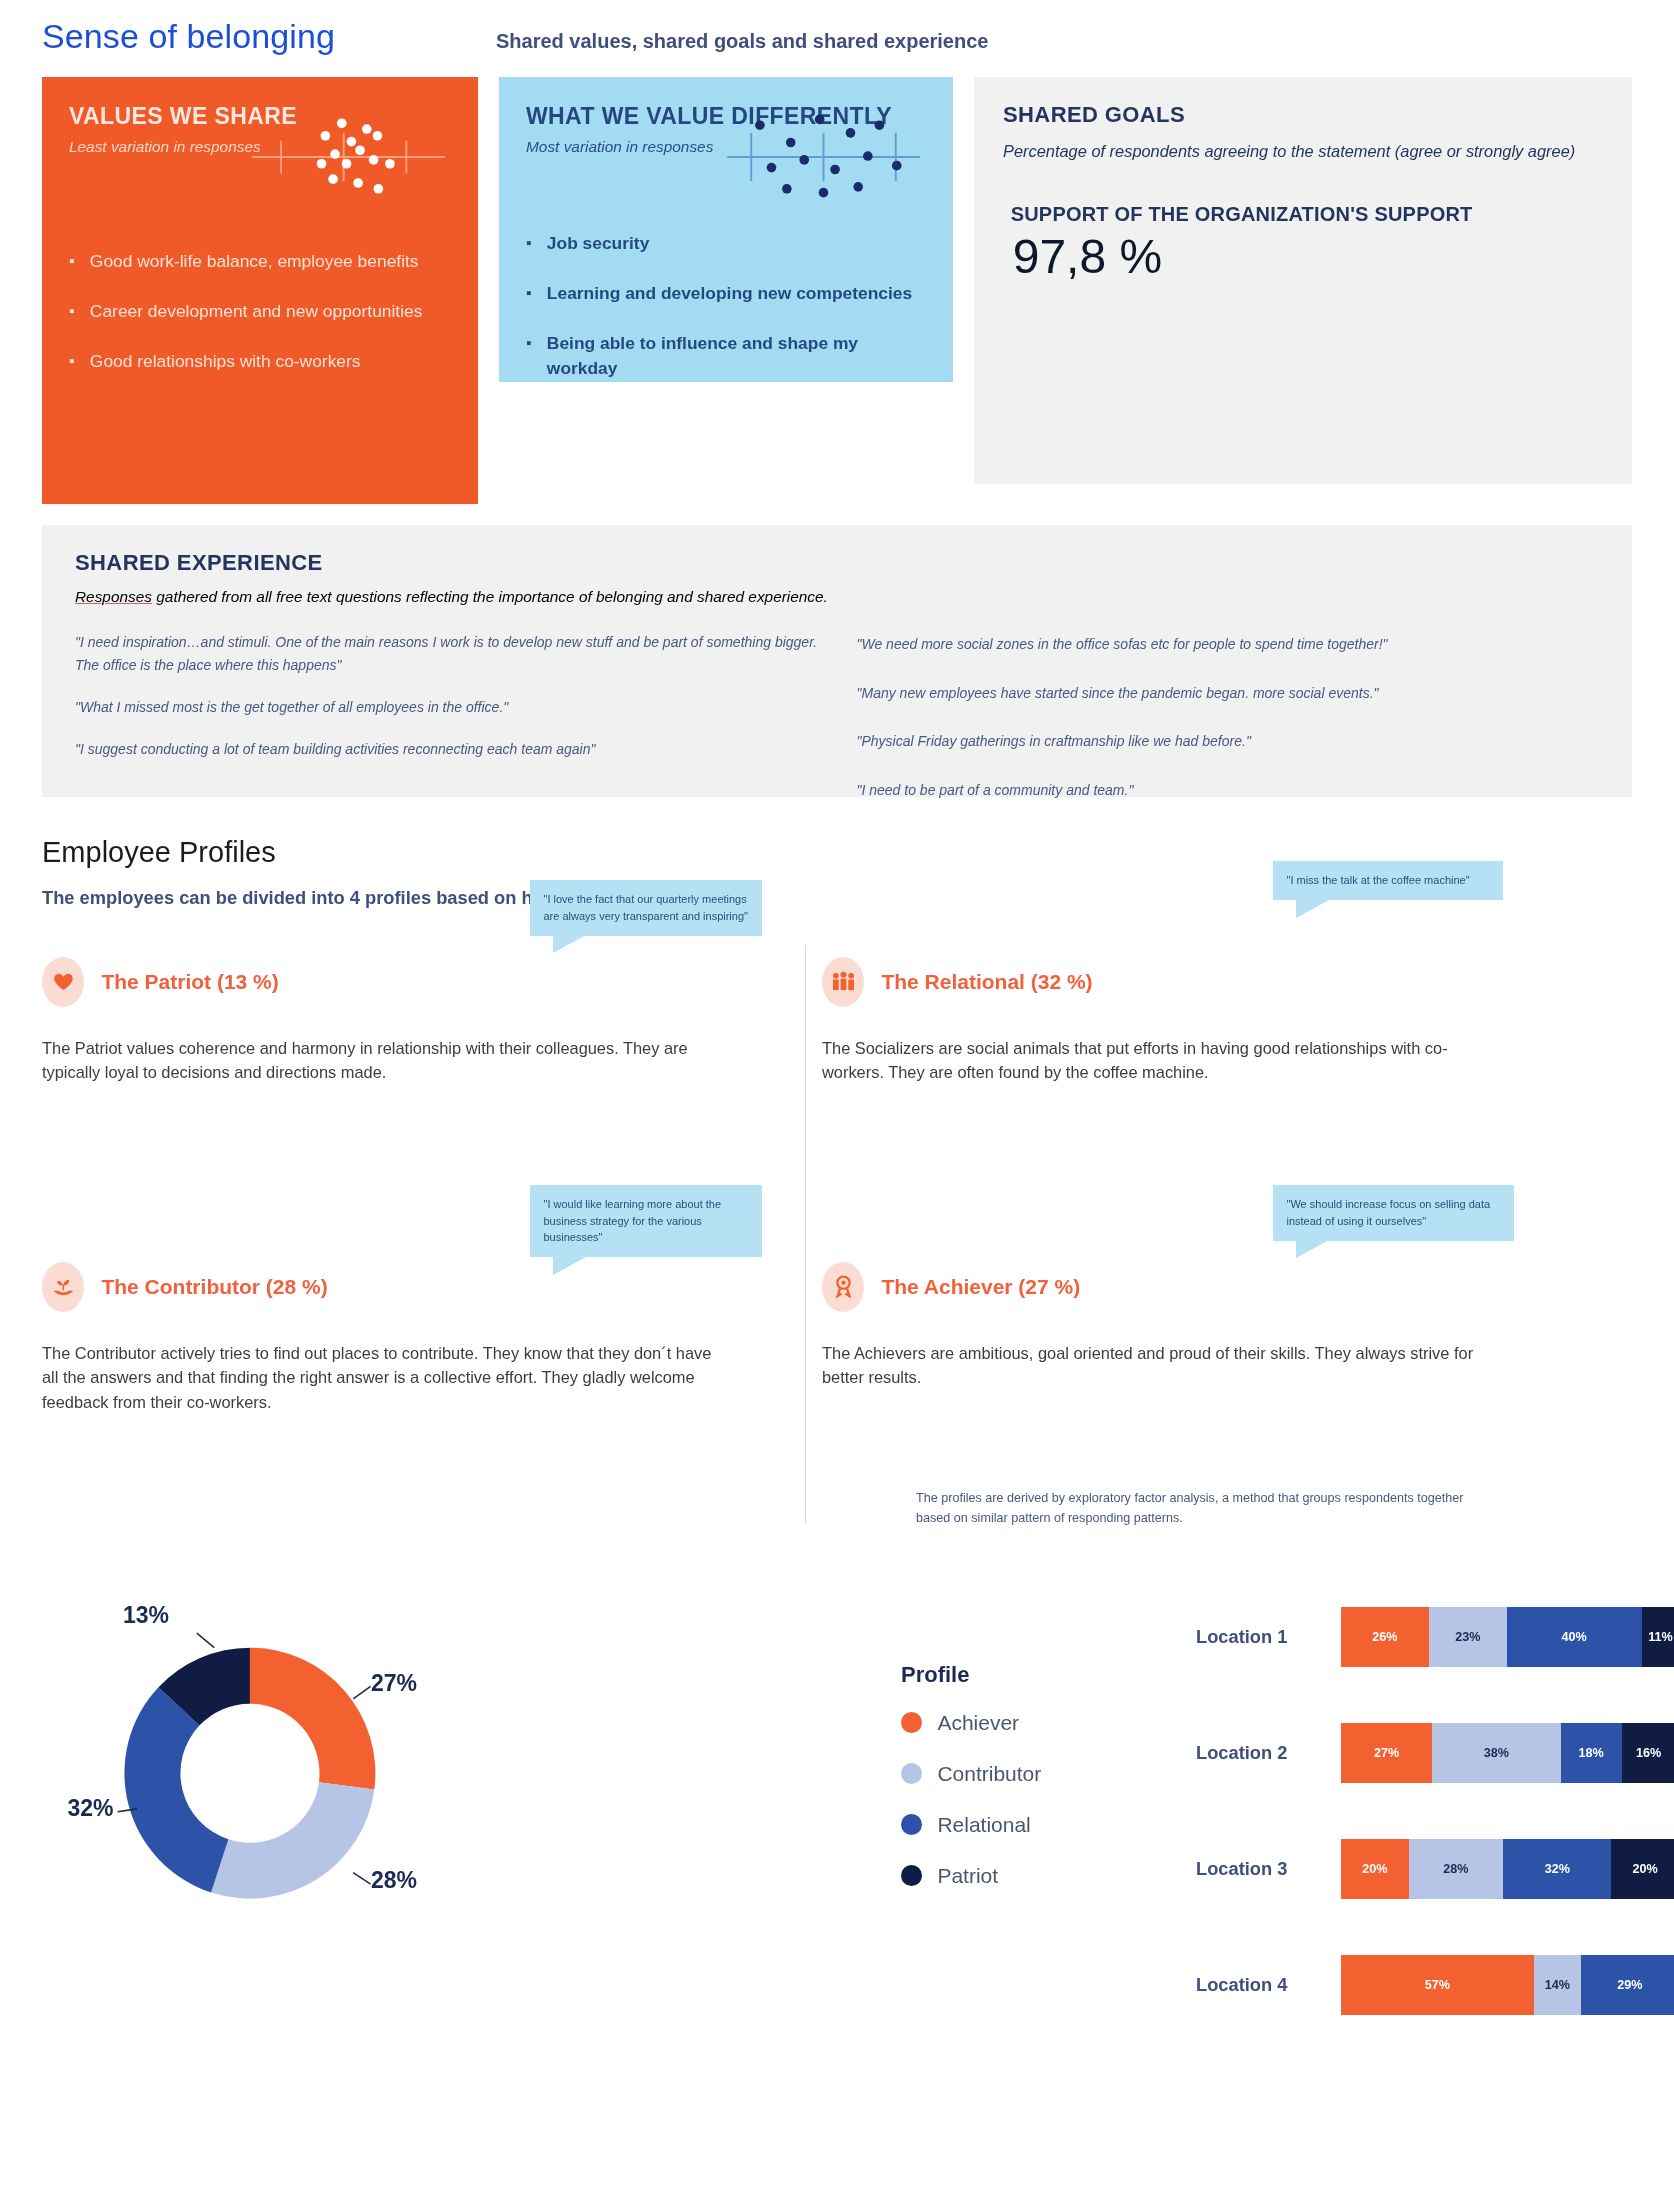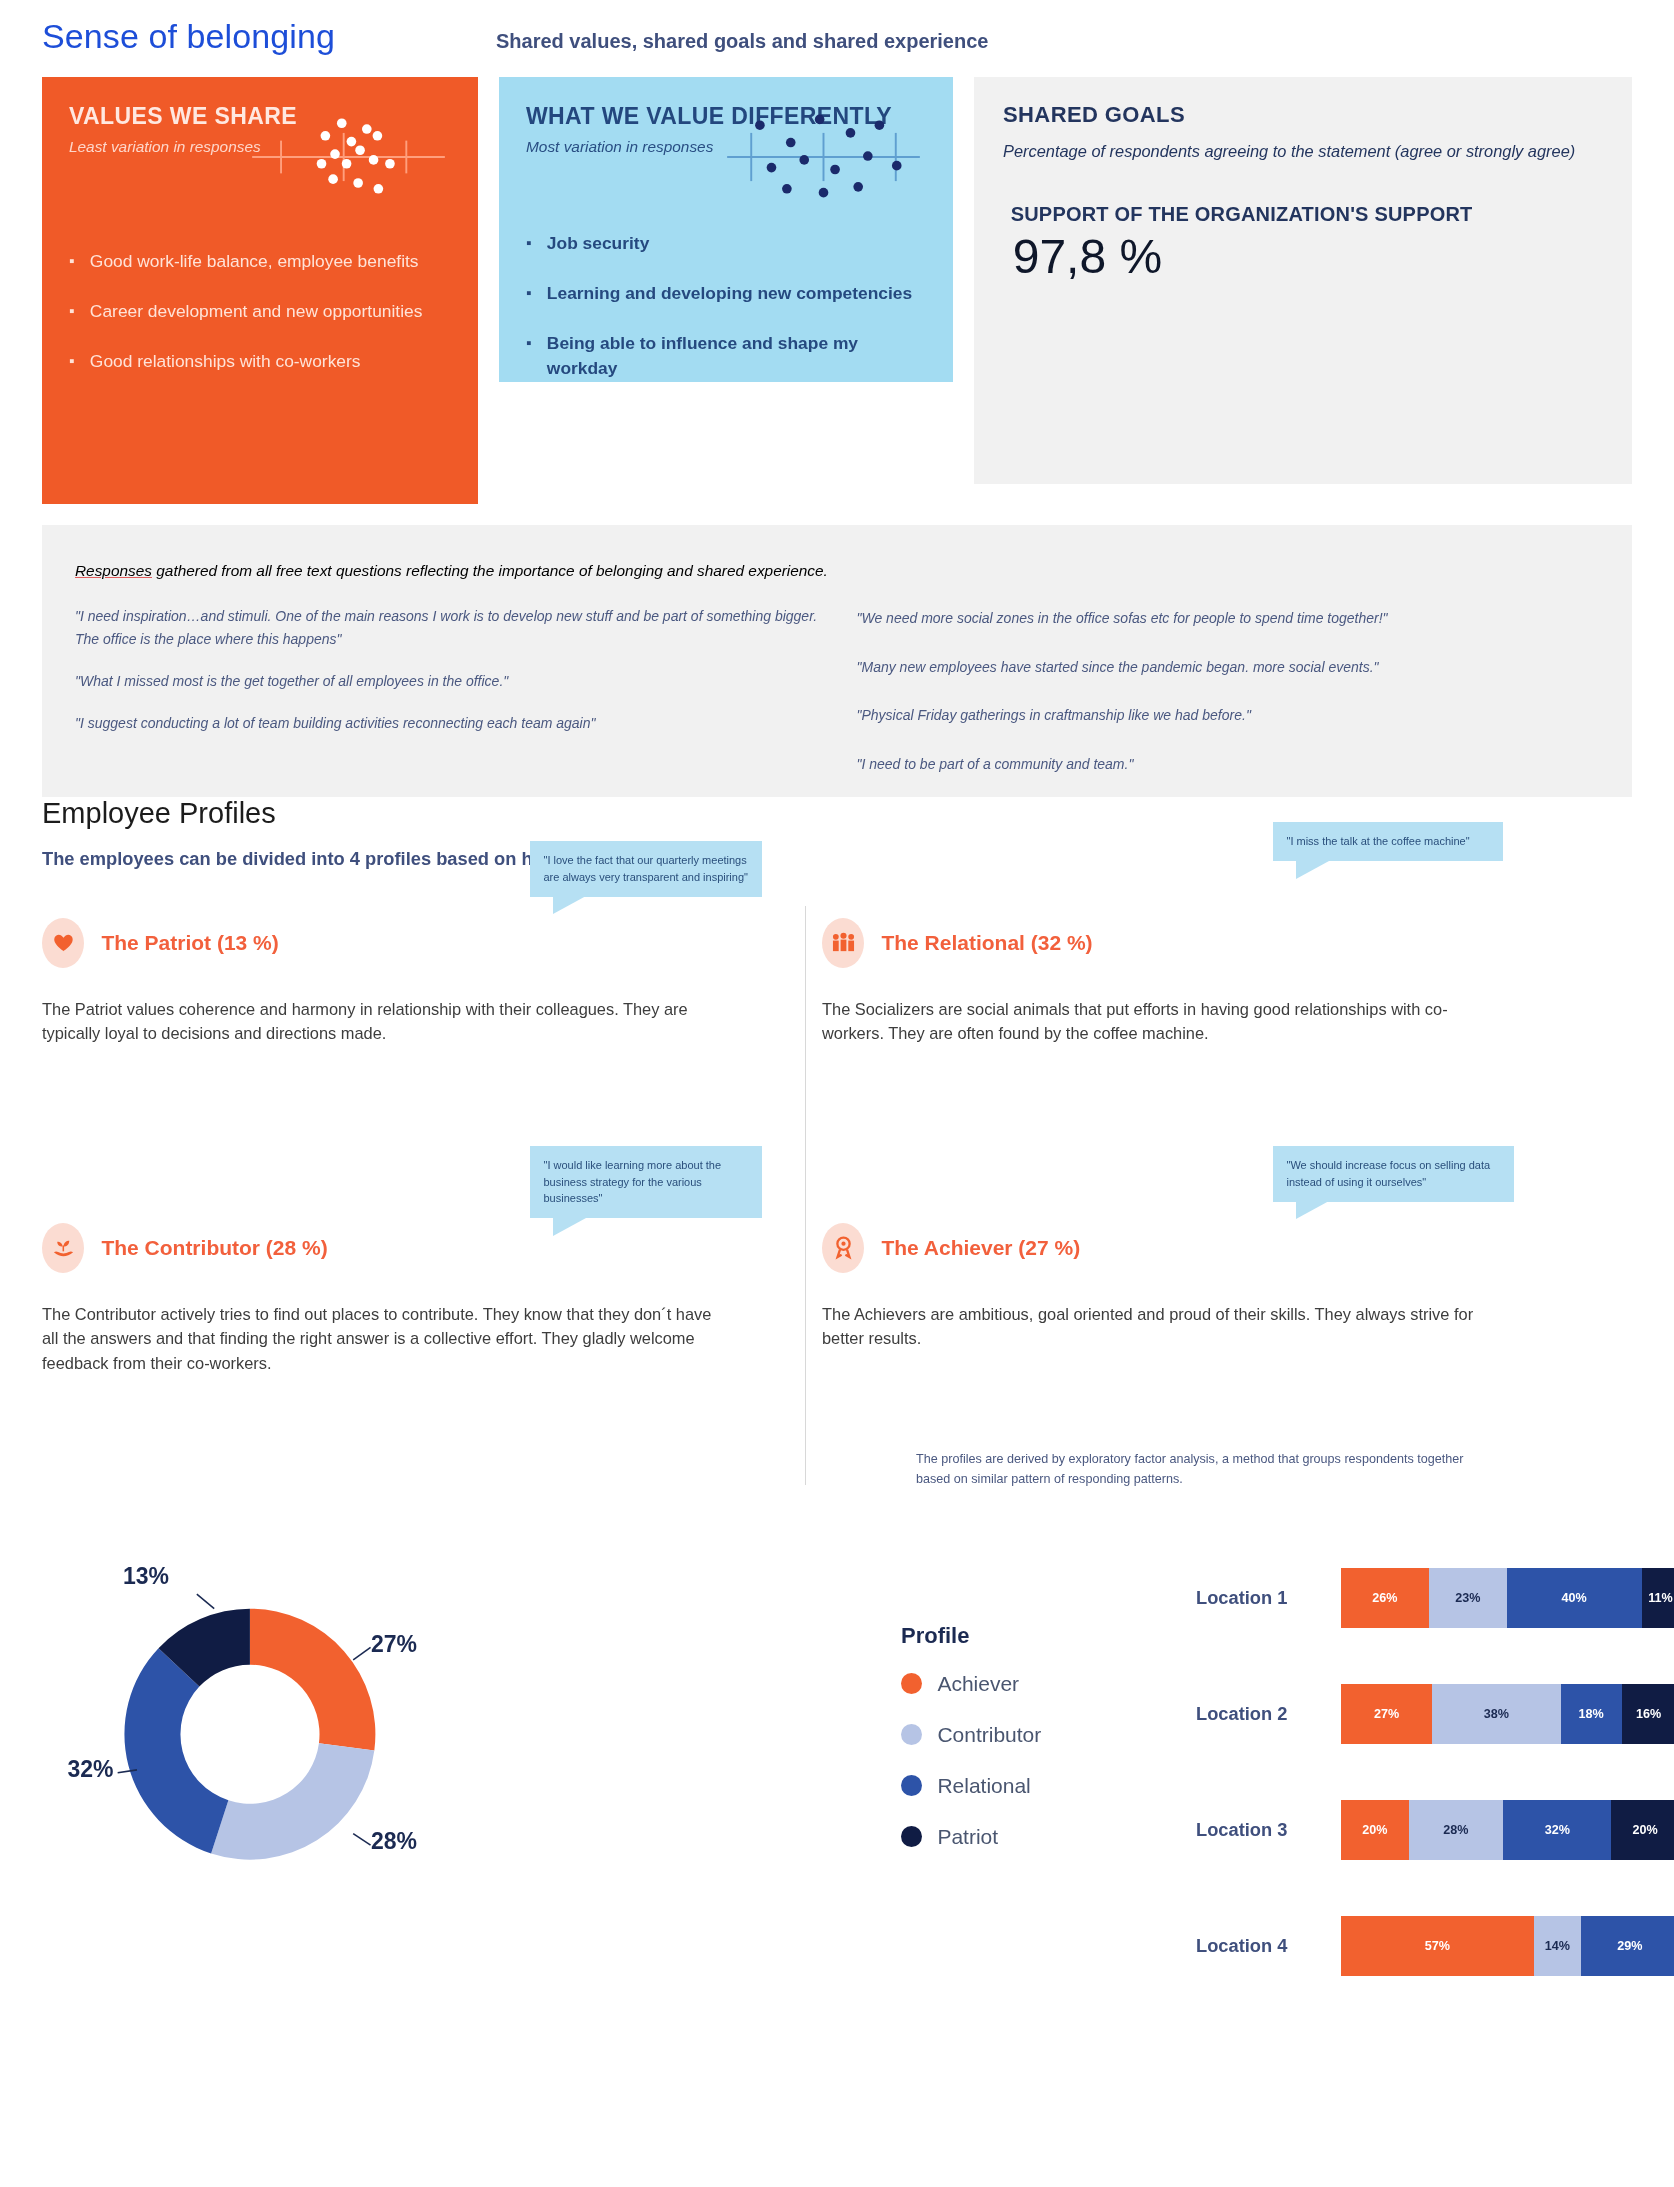--- a/index.html
+++ b/index.html
@@ -52,21 +52,21 @@
   .exp-title { font-size: 22px; font-weight: 700; letter-spacing: 0.4px; color: #23355e; }
   .exp-sub { font-size: 15.4px; font-style: italic; margin-top: 11.6px; color: #000000; }
   .exp-sub u { text-decoration-color: #e05c5c; }
   .exp-cols { display: flex; gap: 39px; margin-top: 25px; }
   .exp-col { flex: 1; }
   .exp-col.right { padding-top: 1.9px; }
   .quote { font-size: 14px; font-style: italic; line-height: 1.62; color: #4a5880; margin-bottom: 19.3px; }
   .exp-col.right .quote { margin-bottom: 26px; }
 
   
-  .profiles-head { }
+  .profiles-head { margin-top: 39px; }
   .profiles-title { font-size: 29px; color: #1c1c1c; }
   .profiles-sub { font-size: 18.3px; font-weight: 600; color: #3f4f7d; margin-top: 17.4px; }
 
   .profiles-grid { position: relative; margin-top: 27px; height: 618px; }
   .vdiv { position: absolute; left: 763px; top: 9.7px; width: 1px; height: 579px; background: #d8d8d8; }
 
   .profile { position: absolute; width: 676px; }
   .p1 { left: 0; top: 21px; }
   .p2 { left: 780px; top: 21px; }
   .p3 { left: 0; top: 326px; }
@@ -216,20 +216,21 @@
 
     <div class="card card-grey">
       <div class="grey-title">SHARED GOALS</div>
       <div class="grey-sub">Percentage of respondents agreeing to the statement (agree or strongly agree)</div>
       <div class="grey-strategy">SUPPORT OF THE ORGANIZATION'S SUPPORT</div>
       <div class="grey-big">97,8 %</div>
     </div>
   </div>
 
   <div class="experience">
+    <div class="exp-title">SHARED EXPERIENCE</div>
     <div class="exp-sub">
       <u>Responses</u><span> gathered from all free text questions reflecting the importance of belonging and shared experience.</span>
     </div>
     <div class="exp-cols">
       <div class="exp-col left">
         <div class="quote">"I need inspiration…and stimuli. One of the main reasons I work is to develop new stuff and be part of something bigger. The office is the place where this happens"</div>
         <div class="quote">"What I missed most is the get together of all employees in the office."</div>
         <div class="quote">"I suggest conducting a lot of team building activities  reconnecting each team again"</div>
       </div>
       <div class="exp-col right">

